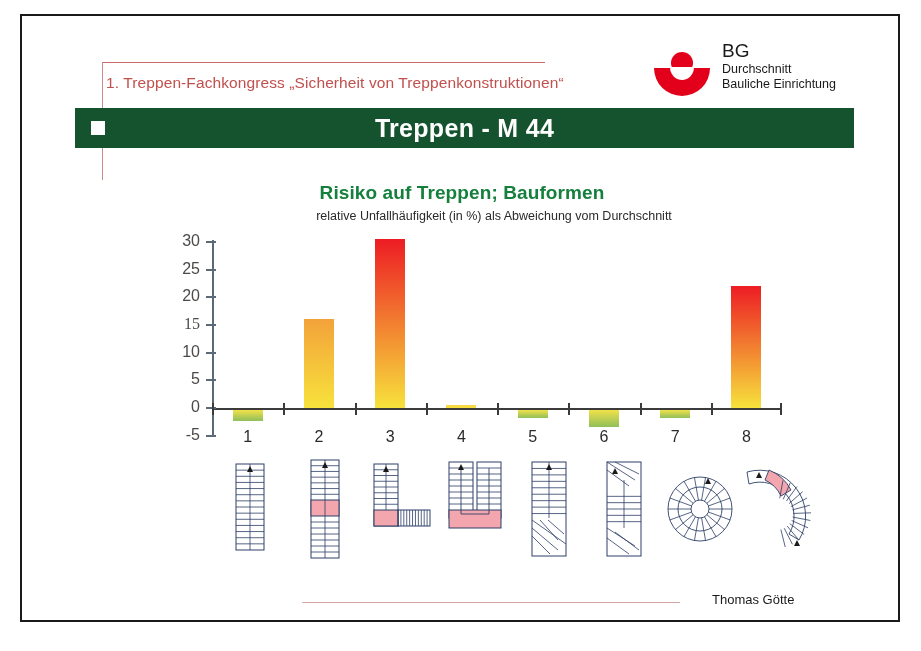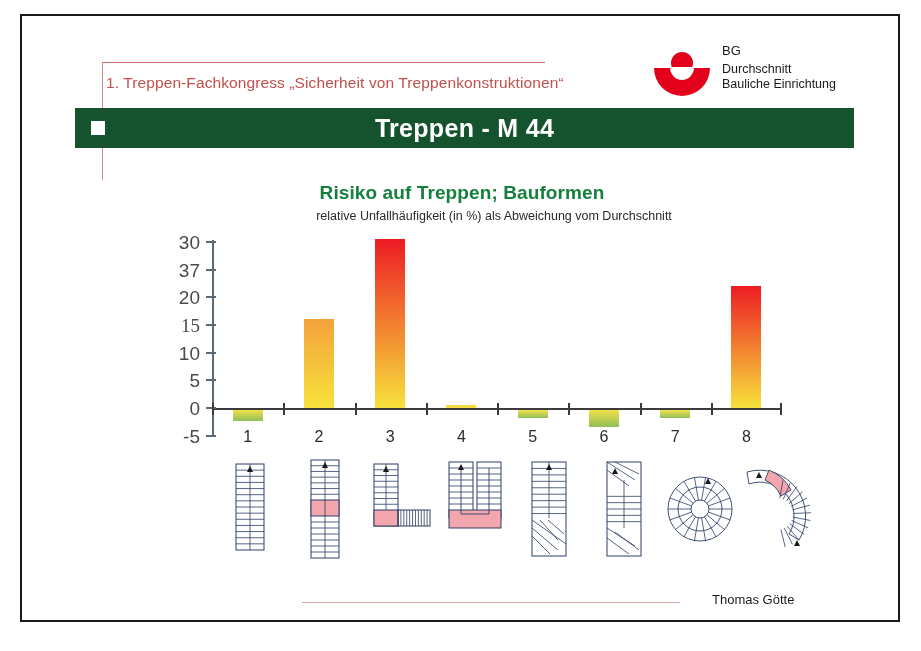--- a/index.html
+++ b/index.html
@@ -89,21 +89,21 @@
     top: -1px;
     width: 24px;
     height: 13px;
     background: #ffffff;
     border-radius: 0 0 12px 12px / 0 0 13px 13px;
   }
   .logo-bg {
     position: absolute;
     left: 68px;
     top: 0px;
-    font-size: 13px;
+    font-size: 19px;
     color: #1a1a1a;
     line-height: 22px;
   }
   .logo-sub {
     position: absolute;
     left: 68px;
     top: 22px;
     font-size: 12.5px;
     color: #1a1a1a;
     line-height: 14.5px;
@@ -189,21 +189,21 @@
     left: 44px;
     width: 10px;
     height: 2px;
     background: #5a6a78;
   }
   .ylabel {
     position: absolute;
     width: 40px;
     text-align: right;
     left: -2px;
-    font-size: 19px;
+    font-size: 16px;
     color: #4a4a4a;
   }
   .xtick {
     position: absolute;
     top: 163px;
     width: 2px;
     height: 12px;
     background: #3b3b3b;
   }
   .bar {
@@ -282,21 +282,21 @@
 
   <div class="chart-title">Risiko auf Treppen; Bauformen</div>
   <div class="chart-subtitle">relative Unfallhäufigkeit (in %) als Abweichung vom Durchschnitt</div>
 
   <div class="plot" id="plot">
     <div class="axis-y"></div>
     <div class="axis-x"></div>
   <div class="ytick" style="top: 1px;"></div>
       <div class="ylabel" style="top: -8px;">30</div>
       <div class="ytick" style="top: 28.6667px;"></div>
-      <div class="ylabel" style="top: 19.6667px;">37</div>
+      <div class="ylabel" style="top: 19.6667px;">25</div>
       <div class="ytick" style="top: 56.3333px;"></div>
       <div class="ylabel" style="top: 47.3333px;">20</div>
       <div class="ytick" style="top: 84px;"></div>
       <div class="ylabel" style="top: 75px; font-family: Liberation Serif, serif;">15</div>
       <div class="ytick" style="top: 111.667px;"></div>
       <div class="ylabel" style="top: 102.667px;">10</div>
       <div class="ytick" style="top: 139.333px;"></div>
       <div class="ylabel" style="top: 130.333px;">5</div>
       <div class="ytick" style="top: 167px;"></div>
       <div class="ylabel" style="top: 158px;">0</div>

